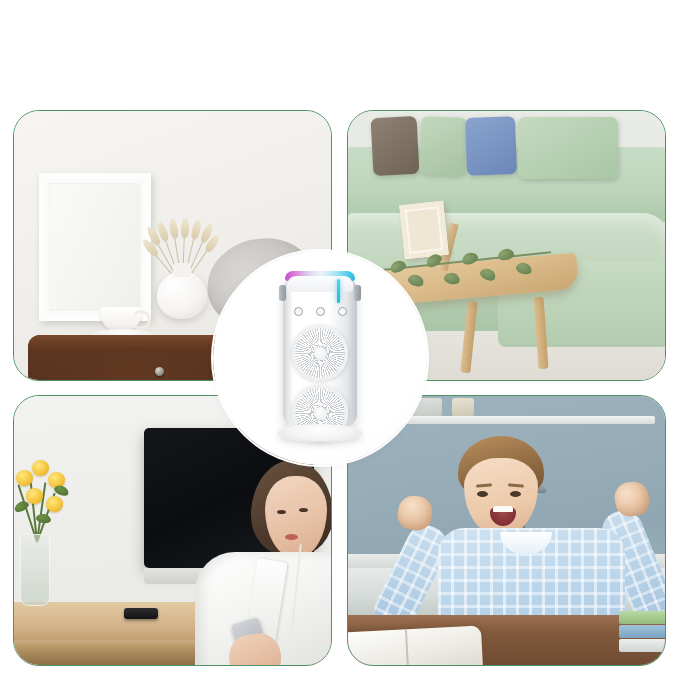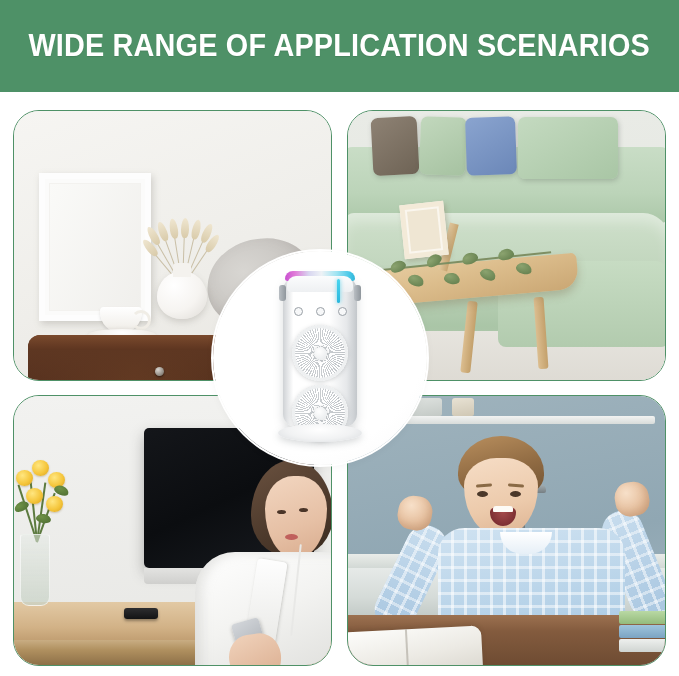--- a/index.html
+++ b/index.html
@@ -484,23 +484,20 @@
     background: radial-gradient(ellipse at 50% 32%, #ffffff 0%, #f1f2f3 55%, #d8dbde 100%);
     border-radius: 50%;
     box-shadow: 0 3px 7px rgba(130,135,140,.3);
   }
 </style>
 </head>
 <body>
 
 <div id="poster">
 
-  <div class="banner">
-    <div class="banner-title">WIDE RANGE OF APPLICATION SCENARIOS</div>
-  </div>
 
   <div class="grid">
 
     <div class="panel p-tl">
       <div class="scene">
         <div class="tl-wall"></div>
         <div class="tl-pillow"></div>
         <div class="tl-frame"></div>
         <div class="tl-stems">
           <i style="transform:rotate(-30deg)"></i>

